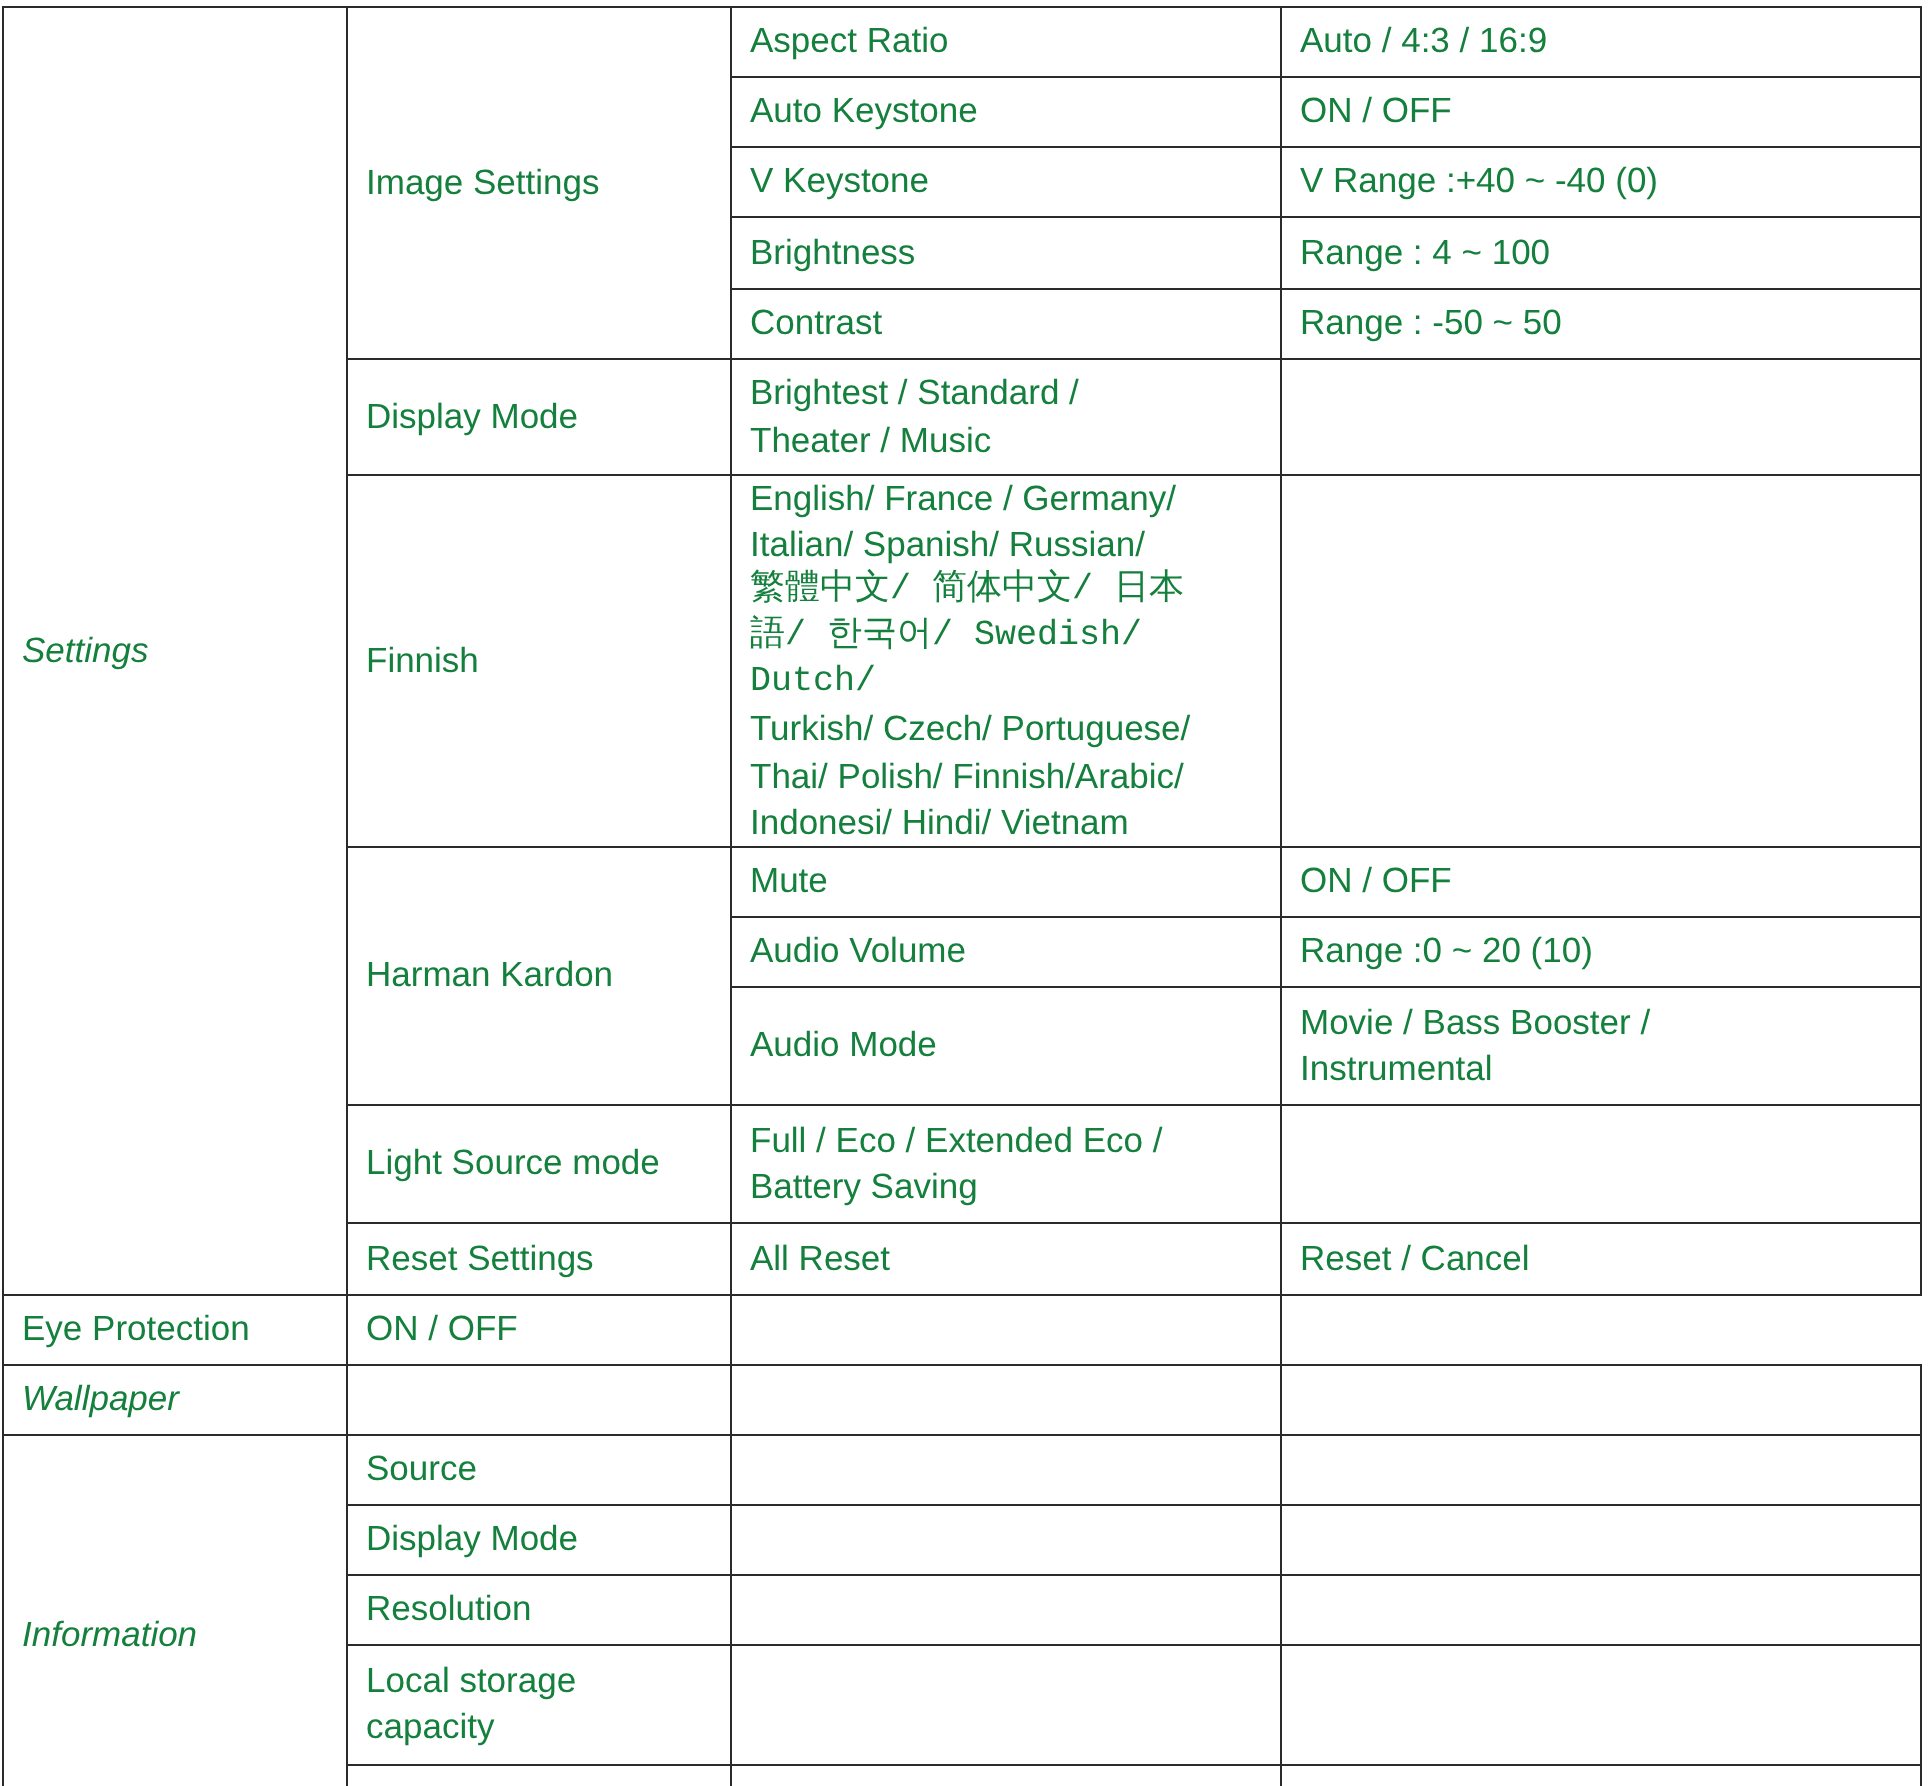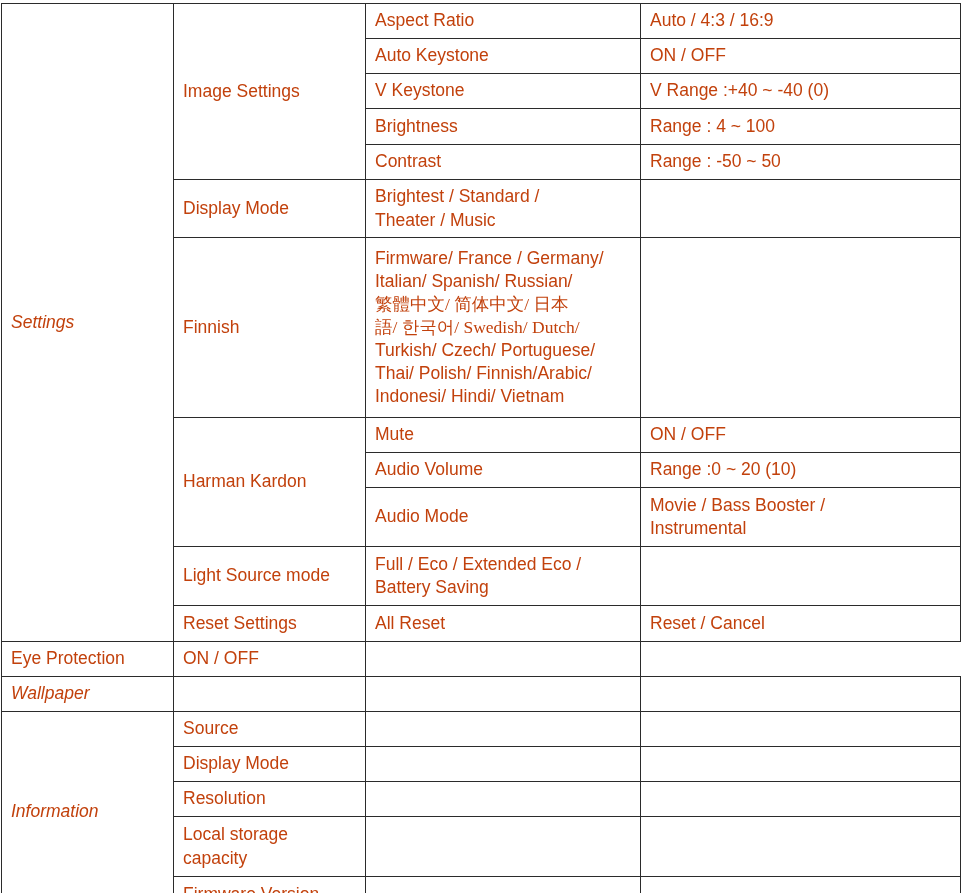--- a/index.html
+++ b/index.html
@@ -30,21 +30,21 @@
     border-collapse: collapse;
     table-layout: fixed;
     background: #ffffff;
   }
 
   table.spec td {
     border: 1.6px solid #2b2b2b;
     padding: 0 9px;
     font-size: 17.5px;
     line-height: 1.32;
-    color: #c2410c;
+    color: #15803d;
     vertical-align: middle;
     text-align: left;
     background: #ffffff;
     overflow: hidden;
   }
 
   
   col.c-cat   { width: 172px; }
   col.c-sub   { width: 192px; }
   col.c-item  { width: 275px; }
@@ -70,21 +70,21 @@
   .h35 { height: 35px; }
   .h57 { height: 57px; }
   .h58 { height: 58px; }
   .h59 { height: 59px; }
   .h179 { height: 179px; }
 
   .multiline {
     line-height: 1.33;
   }
   .cjk {
-    font-family: Liberation Serif, serif;
+    font-family: Liberation Mono, monospace;
   }
 </style>
 </head>
 <body>
 
 <div class="sheet">
 
   <table class="spec">
     <colgroup>
       <col class="c-cat">
@@ -122,21 +122,21 @@
         <td class="item h57 multiline">
           <div>Brightest / Standard /</div>
           <div>Theater / Music</div>
         </td>
         <td class="value h57"></td>
       </tr>
 
       <tr>
         <td class="sub h179">Finnish</td>
         <td class="item h179 multiline">
-          <div>Firmware/ France / Germany/</div>
+          <div>English/ France / Germany/</div>
           <div>Italian/ Spanish/ Russian/</div>
           <div class="cjk">繁體中文/ 简体中文/ 日本</div>
           <div class="cjk">語/ 한국어/ Swedish/ Dutch/</div>
           <div>Turkish/ Czech/ Portuguese/</div>
           <div>Thai/ Polish/ Finnish/Arabic/</div>
           <div>Indonesi/ Hindi/ Vietnam</div>
         </td>
         <td class="value h179"></td>
       </tr>
 

